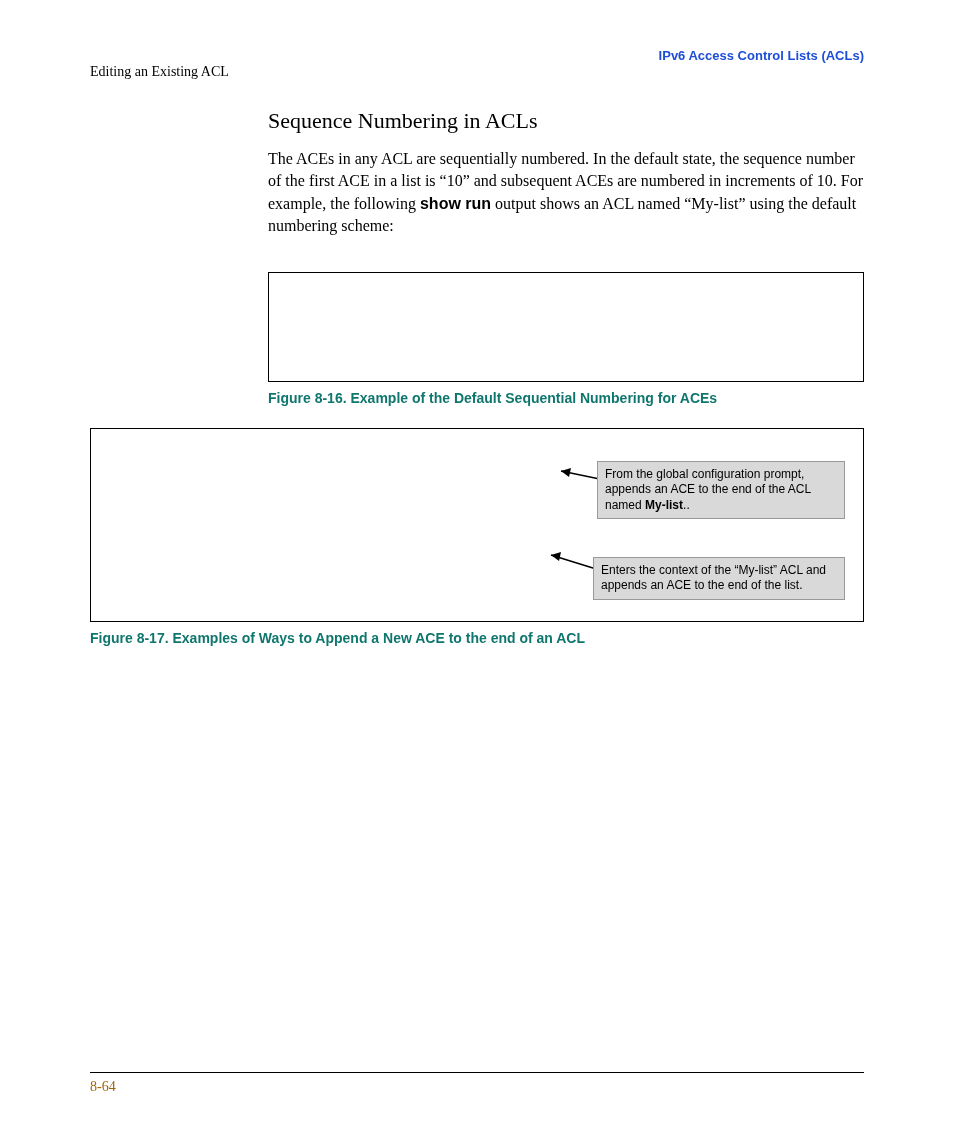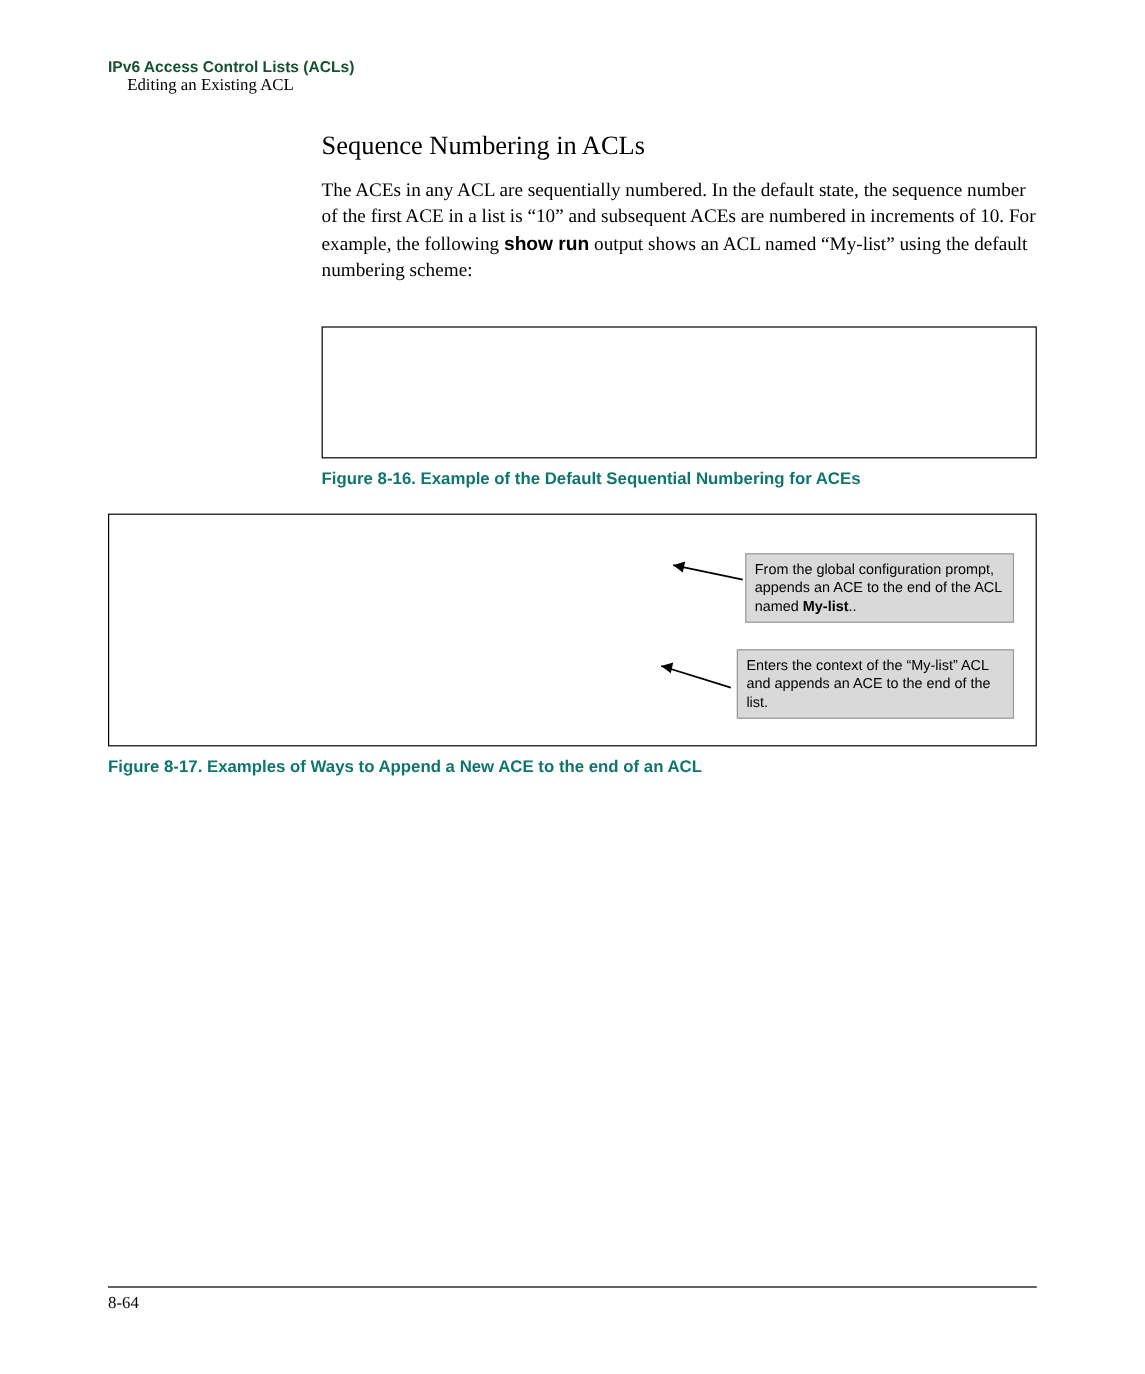--- a/index.html
+++ b/index.html
@@ -15,28 +15,28 @@
       position: relative;
       padding: 48px 90px 50px 90px;
     }
     .header-block {
       margin-bottom: 28px;
     }
     .header-chapter {
       font-family: Arial, Helvetica, sans-serif;
       font-size: 13px;
       font-weight: bold;
-      color: #14532d;
+      color: #1d4ed8;
+      text-align: right;
     }
     .header-section {
       font-family: Georgia, serif;
       font-size: 14px;
       color: #000;
       margin-top: 1px;
-      margin-left: 16px;
     }
     .content-area {
       margin-left: 178px;
     }
     .section-title {
       font-family: Georgia, 'Century Schoolbook', serif;
       font-size: 22px;
       font-weight: normal;
       margin-bottom: 14px;
       color: #000;
@@ -77,26 +77,26 @@
       border: 1px solid #999;
       font-family: Arial, Helvetica, sans-serif;
       font-size: 12px;
       padding: 5px 7px;
       line-height: 1.3;
       color: #000;
     }
     .callout-1 {
       top: 32px;
       right: 18px;
-      width: 224px;
+      width: 248px;
     }
     .callout-2 {
-      top: 112px;
+      top: 128px;
       right: 18px;
-      width: 231px;
+      width: 252px;
     }
     .bold-inline {
       font-weight: bold;
     }
     .condensed-bold {
       font-family: Liberation Sans, sans-serif;
       font-weight: bold;
     }
     .arrow-svg {
       position: absolute;
@@ -108,21 +108,21 @@
       right: 90px;
     }
     .footer-rule {
       border: none;
       border-top: 1px solid #000;
       margin-bottom: 6px;
     }
     .page-num {
       font-family: Georgia, serif;
       font-size: 14px;
-      color: #000000;
+      color: #a16207;
     }
   </style>
 </head>
 <body>
 
 <div class="header-block">
   <div class="header-chapter">IPv6 Access Control Lists (ACLs)</div>
   <div class="header-section">Editing an Existing ACL</div>
 </div>
 

